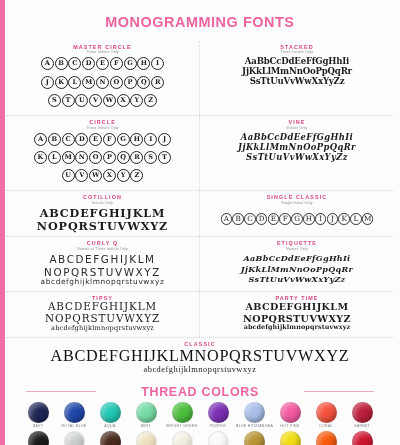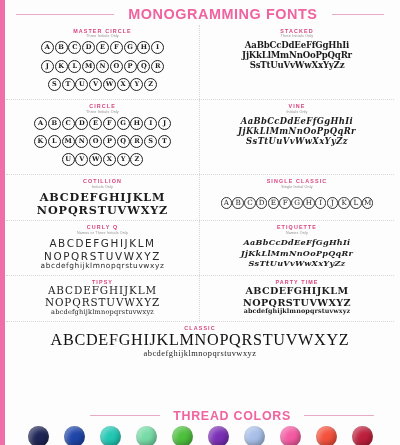--- a/index.html
+++ b/index.html
@@ -22,20 +22,21 @@
     background: #f06fa8;
   }
 
   
   .main-head {
     display: flex;
     align-items: center;
     justify-content: center;
     gap: 7px;
     padding: 5px 16px 2px 16px;
+    flex-direction: column;
   }
   .main-head .rule {
     flex: 1 1 auto;
     height: 1px;
     background: #e8a9c4;
   }
   .main-head .rule.short { max-width: 52px; }
   .main-title {
     font-family: "Liberation Sans", sans-serif;
     font-size: 15.5px;
@@ -177,24 +178,23 @@
     font-size: 8.4px;
     letter-spacing: 0.5px;
     color: #222;
     line-height: 1.3;
   }
 
   
   .thread-head {
     display: flex;
     align-items: center;
-    justify-content: flex-end;
+    justify-content: space-between;
     gap: 8px;
     padding: 4px 26px 2px 26px;
-    margin-top: 40px;
   }
   .thread-head .rule {
     flex: 1 1 auto;
     height: 1px;
     background: #e8a9c4;
     max-width: 70px;
   }
   .thread-title {
     font-size: 13.5px;
     font-weight: bold;

